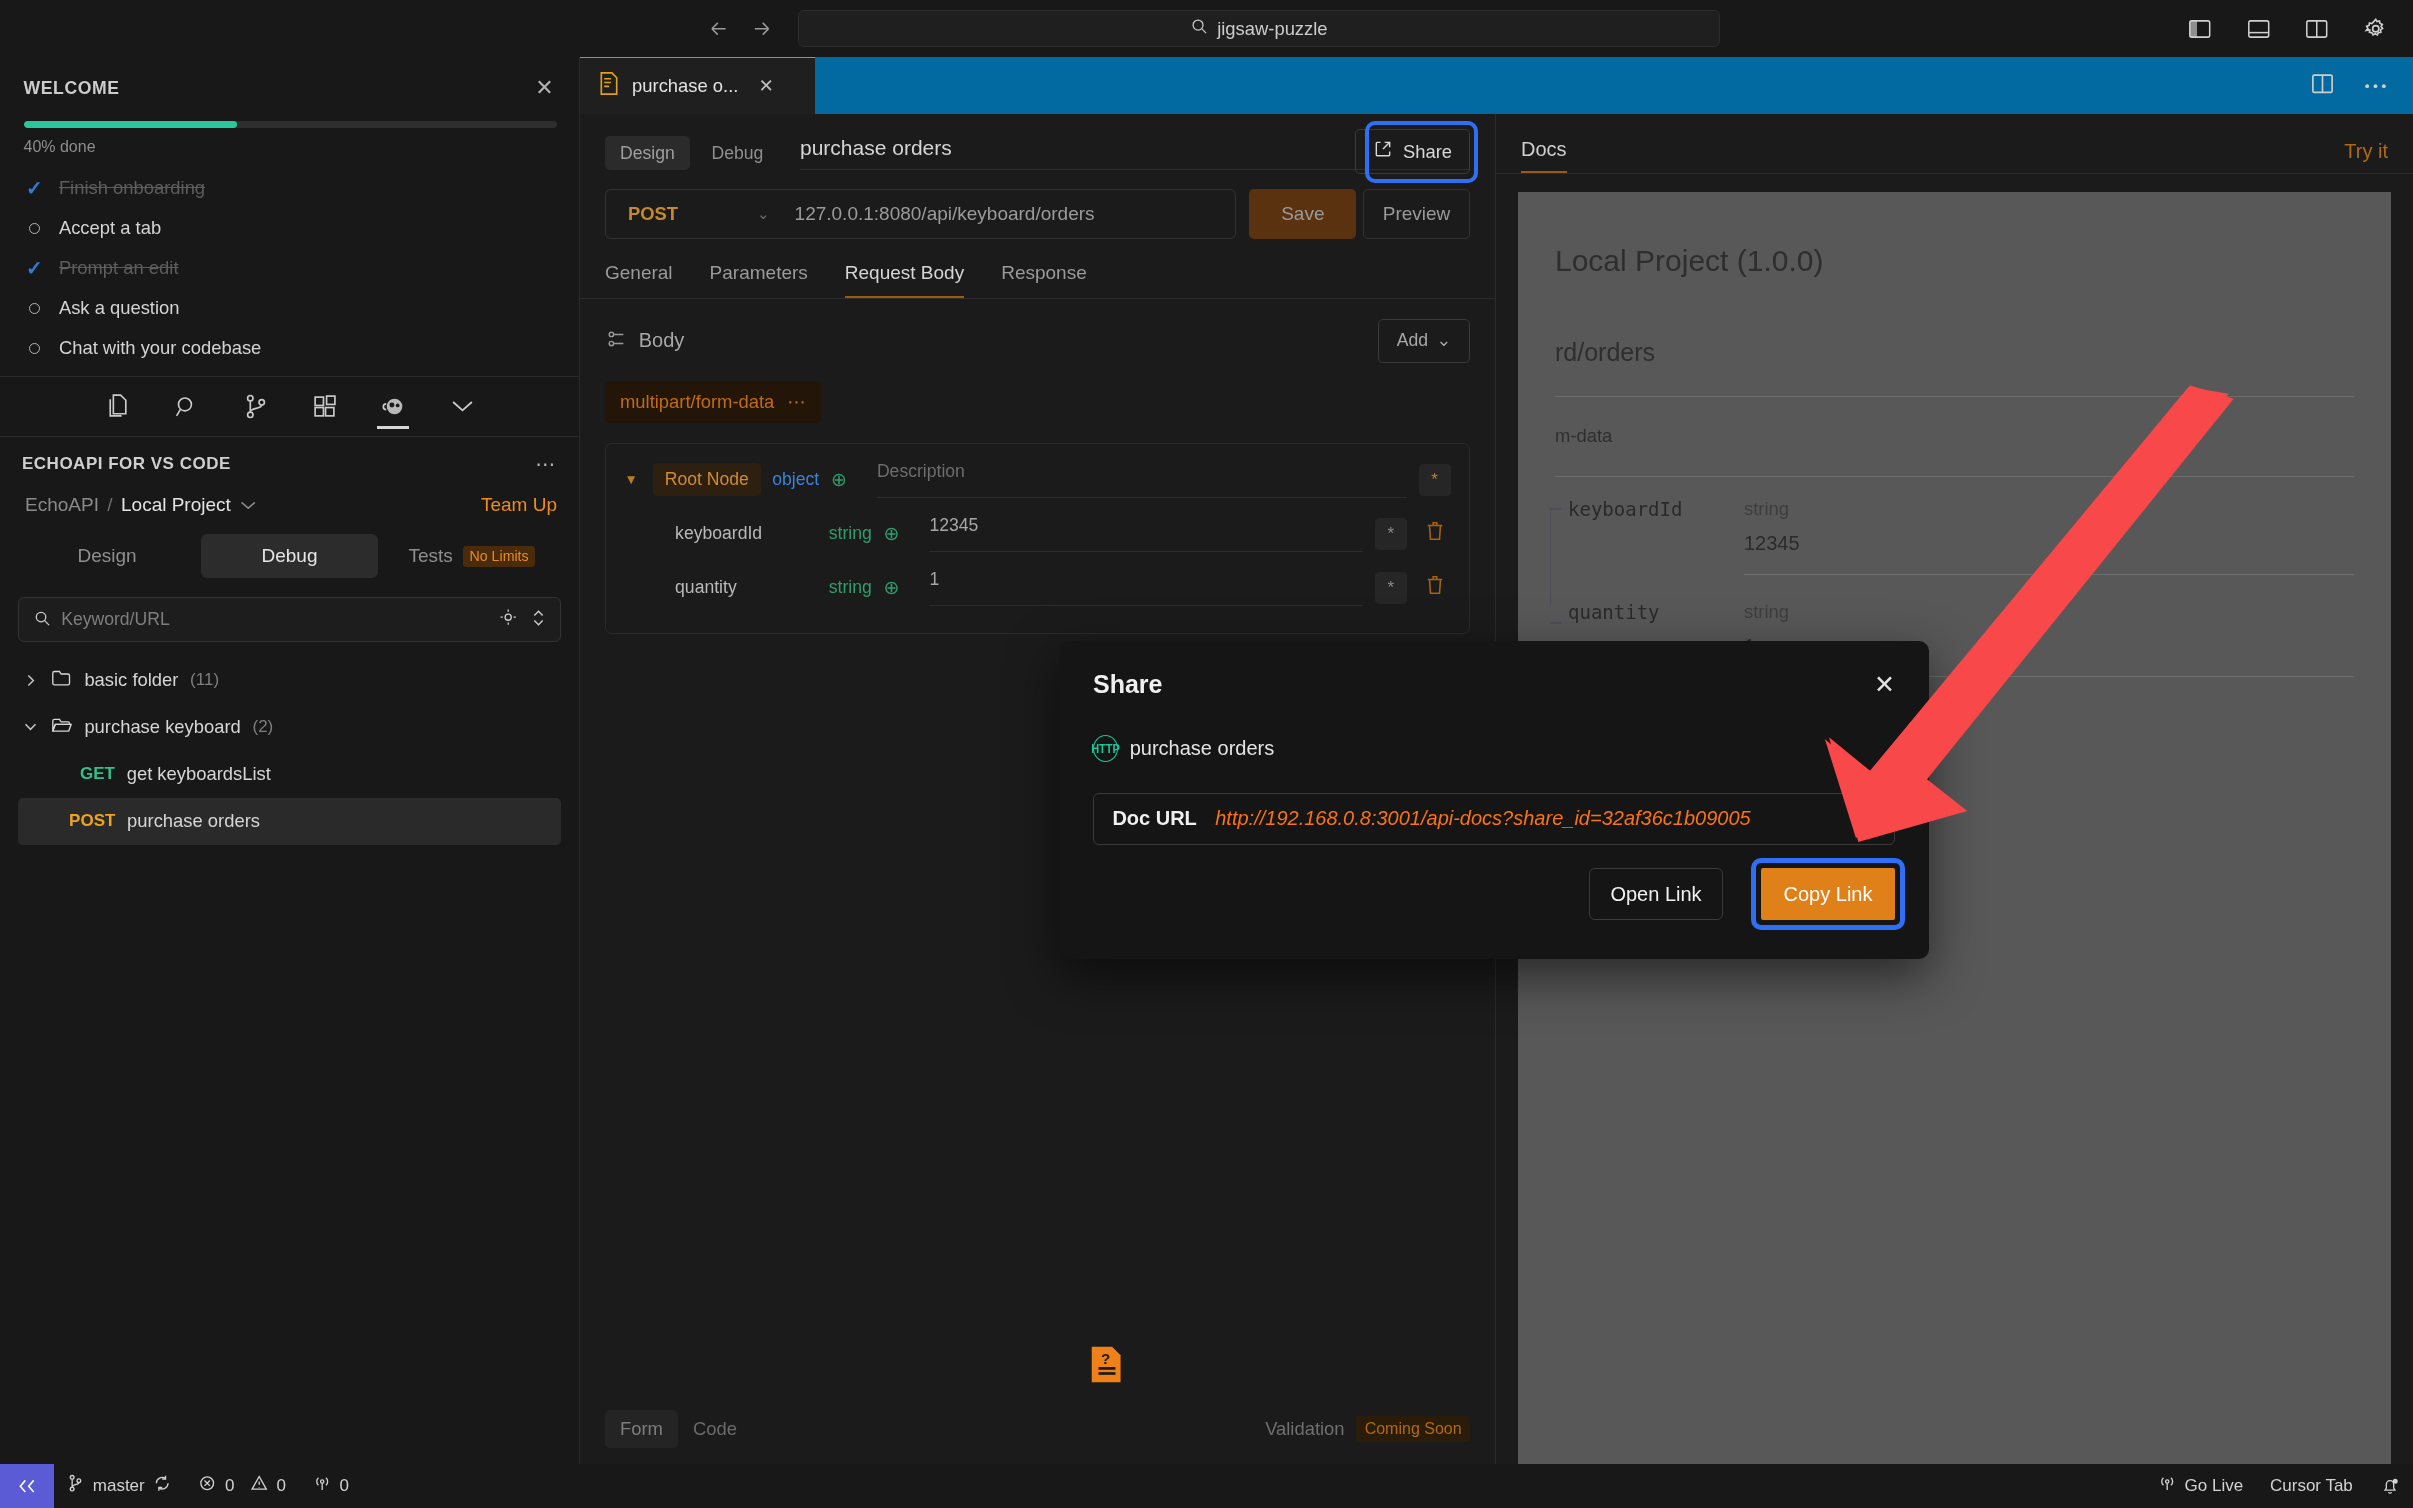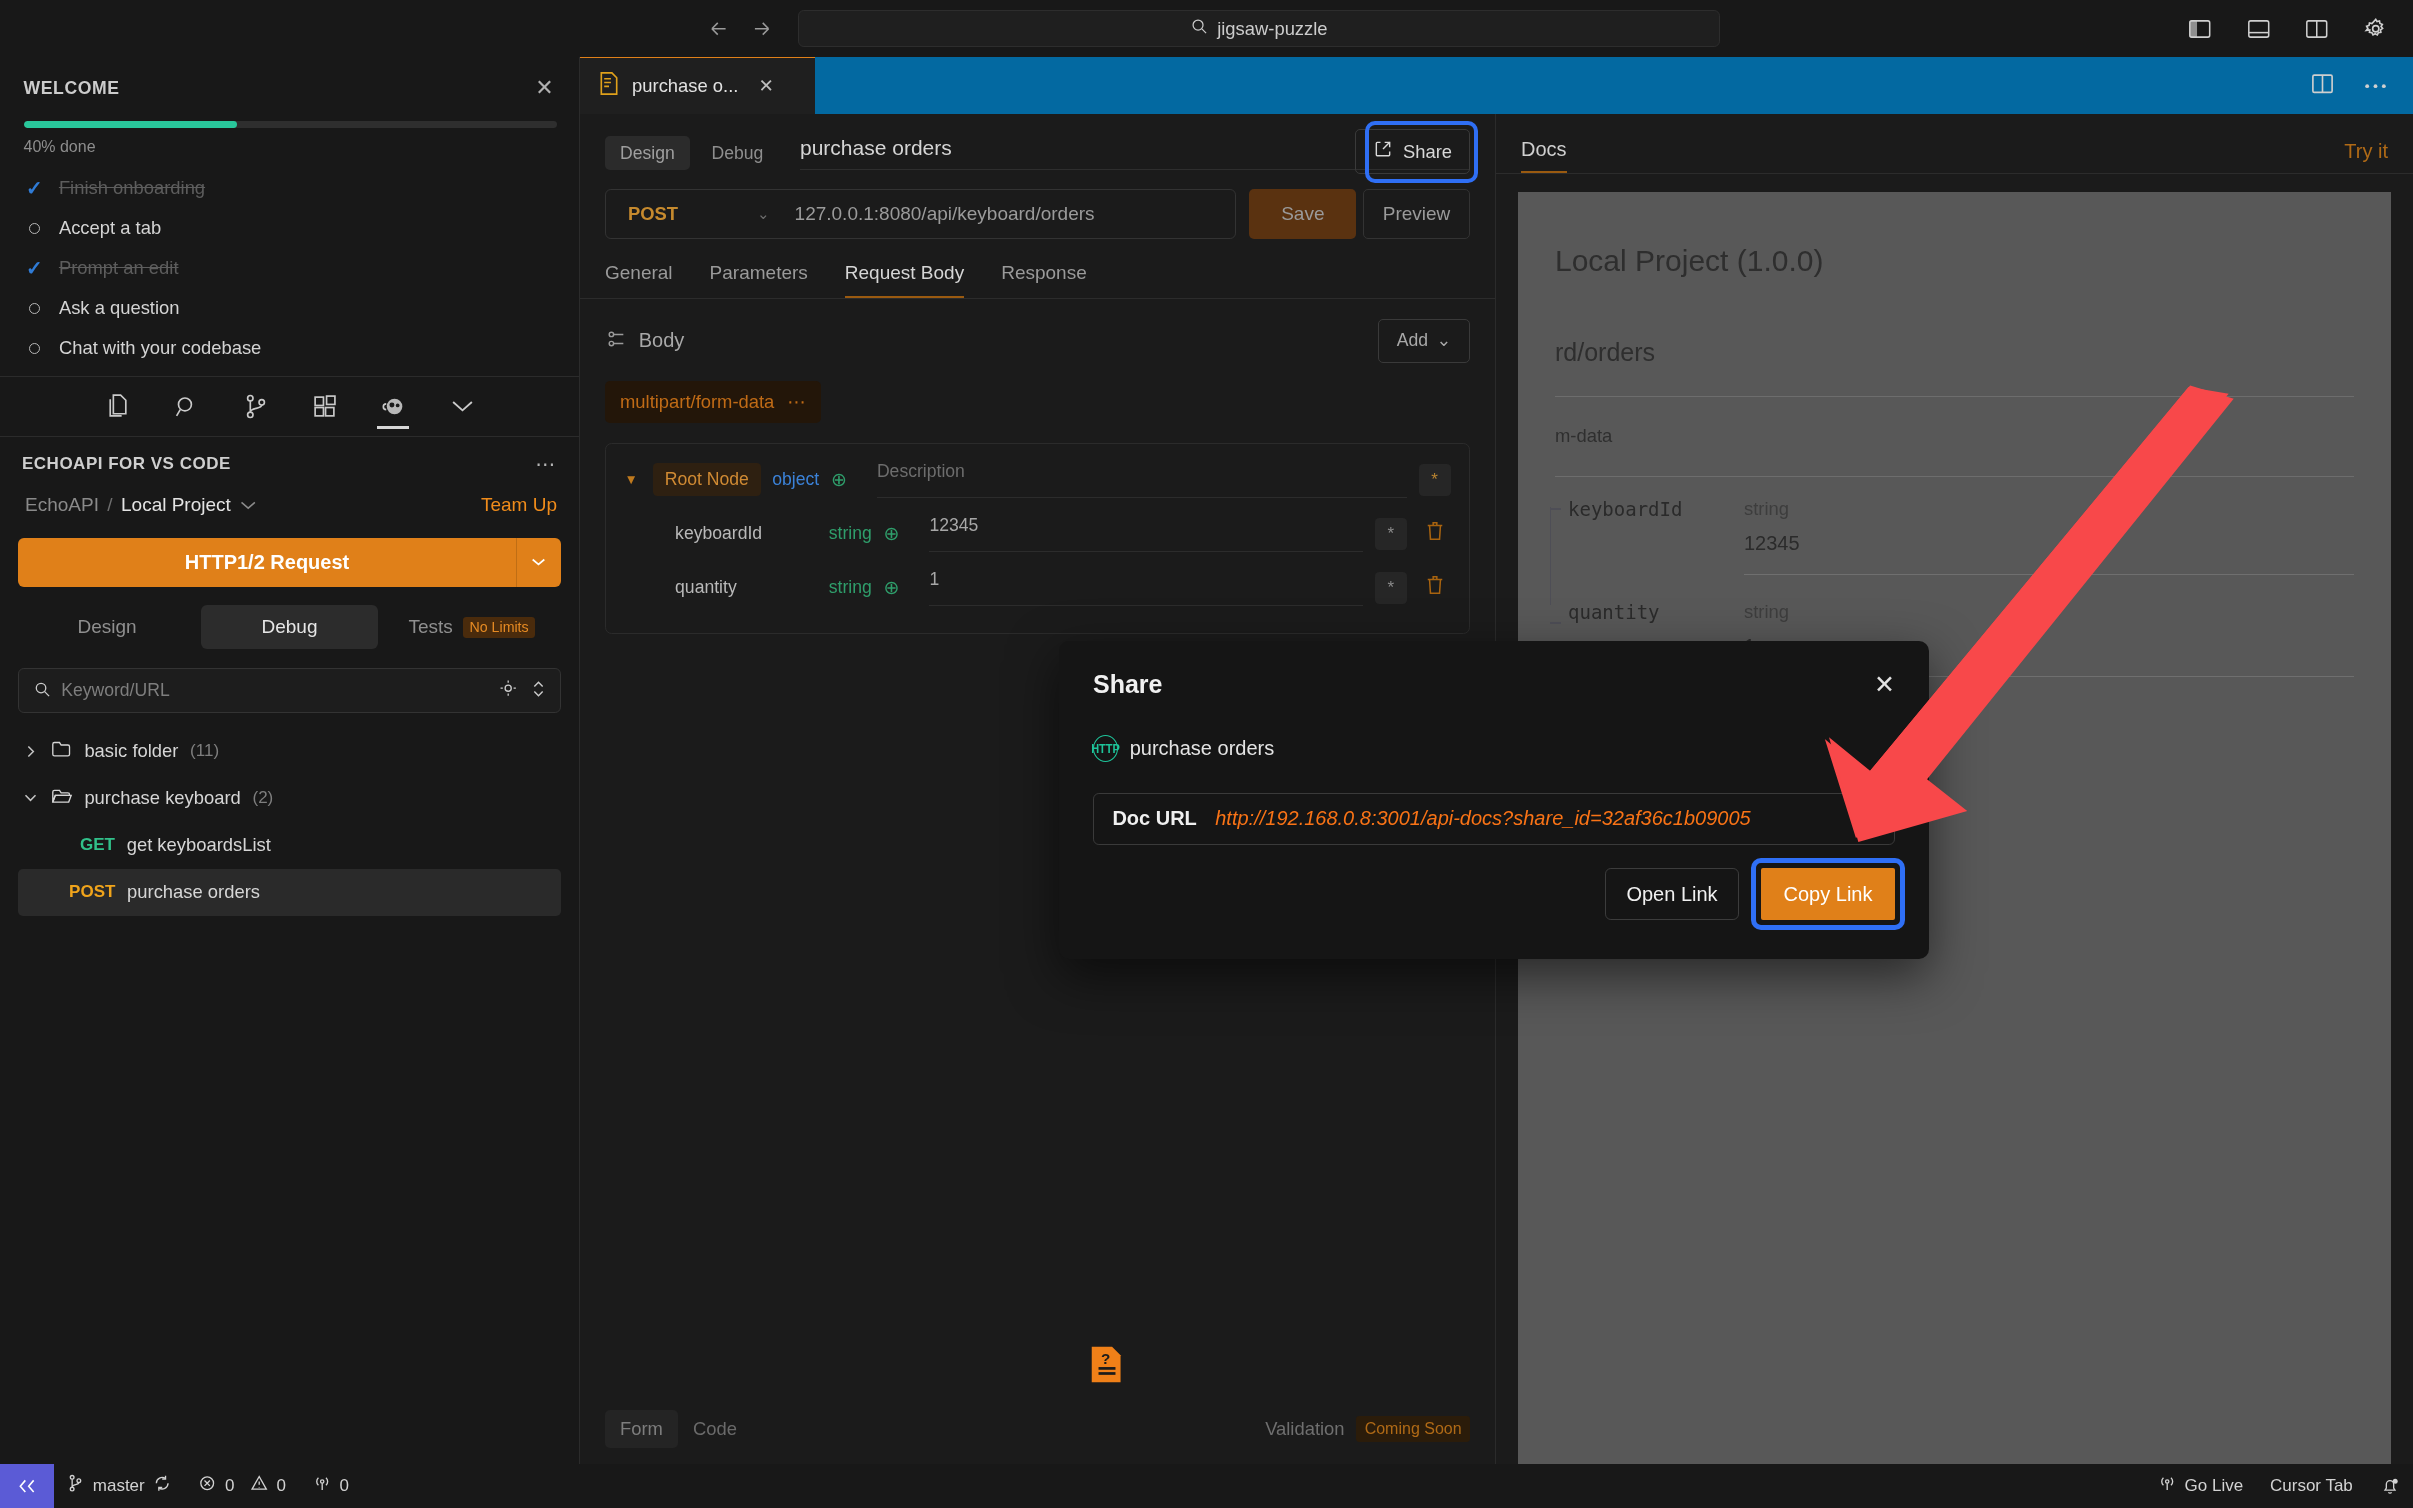--- a/index.html
+++ b/index.html
@@ -208,21 +208,21 @@
   .modal-title { font-size: 25px; font-weight: 700; color: #f0f0f0; }
   .modal-x { margin-left: auto; font-size: 25px; color: #e2e2e2; }
   .modal-sub { display: flex; align-items: center; gap: 11.7px; margin-top: 37px; font-size: 20px; color: #e4e4e4; }
   .http-glyph { font-size: 11px; font-weight: 700; color: #1ec49a; border: 1.7px solid #1ec49a; border-radius: 50%; width: 25px; height: 25px; display: flex; align-items: center; justify-content: center; transform: scaleY(1.08); }
   .url-field {
     margin-top: 32px; height: 52px; border: 0.8px solid #3a3a3a; border-radius: 5.9px;
     display: flex; align-items: center; padding: 0 18.4px; gap: 18.4px;
   }
   .url-label { font-size: 20px; color: #efefef; font-weight: 600; }
   .url-val { font-size: 20px; color: #f97316; white-space: nowrap; overflow: hidden; font-style: italic; }
-  .modal-actions { display: flex; justify-content: flex-end; align-items: center; gap: 22px; margin-top: 23.5px; position: relative; }
+  .modal-actions { display: flex; justify-content: flex-end; align-items: center; gap: 38px; margin-top: 23.5px; position: relative; }
   .btn-open { width: 134px; height: 52px; border: 0.8px solid #3c3c3c; border-radius: 5.9px; display: flex; align-items: center; justify-content: center; font-size: 20px; color: #f0f0f0; }
   .btn-copy { width: 134px; height: 52px; background: #e08019; border-radius: 2px; display: flex; align-items: center; justify-content: center; font-size: 20px; color: #fff; }
   .copy-ring { position: absolute; right: -10px; top: -10px; width: 154px; height: 72px; border: 5px solid #2f6ff5; border-radius: 10px; pointer-events: none; }
 
   .arrow-layer { position: absolute; inset: 0; pointer-events: none; z-index: 60; }
 </style>
 </head>
 <body>
 
 <div class="app">
@@ -376,28 +376,20 @@
           <span class="crumb-strong">Local Project</span>
           <span class="crumb-muted">
             <svg width="18.4" height="11.7" viewBox="0 0 22 14" fill="none" stroke="currentColor" stroke-width="1.8">
                 <path d="M3 4l8 7 8-7"></path>
               </svg>
           </span>
         </div>
         <div class="teamup">Team Up</div>
       </div>
 
-      <div class="httpbtn">
-        <span class="lbl">HTTP1/2 Request</span>
-        <span class="split">
-          <svg width="17" height="10" viewBox="0 0 20 12" fill="none" stroke="currentColor" stroke-width="2">
-              <path d="M3 3l7 6 7-6"></path>
-            </svg>
-        </span>
-      </div>
 
       <div class="segrow">
         <div class="seg">
           <span>Design</span>
         </div>
         <div class="seg on">
           <span>Debug</span>
         </div>
         <div class="seg">
           <span>Tests</span>

